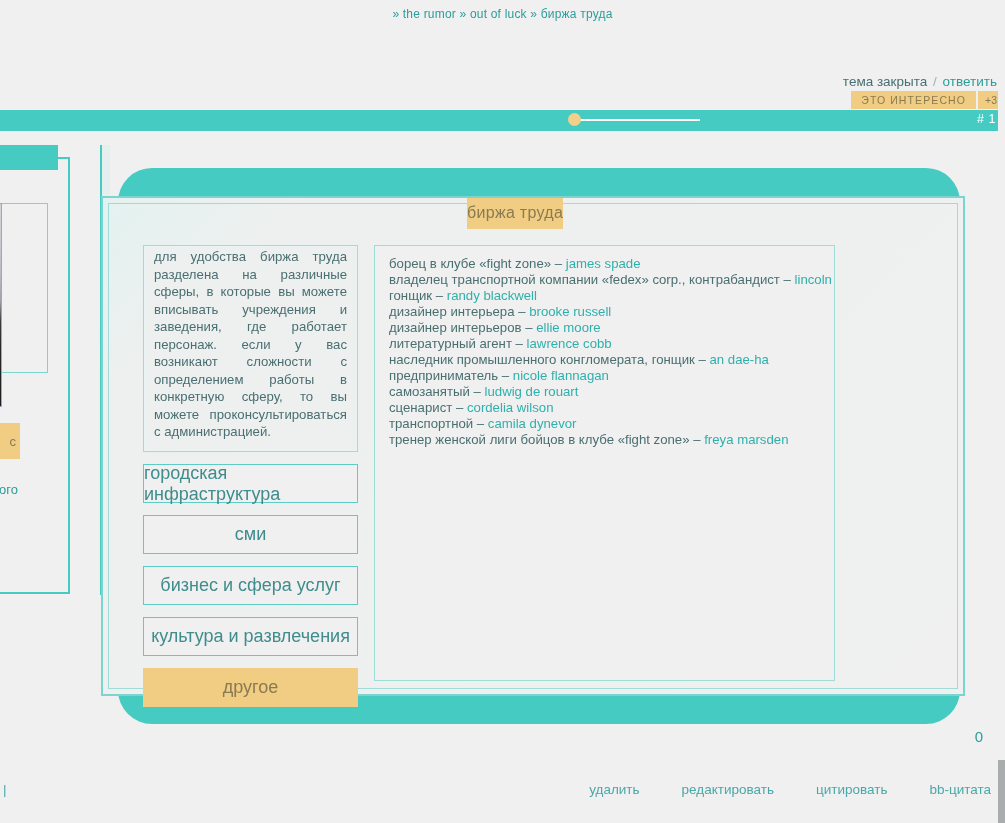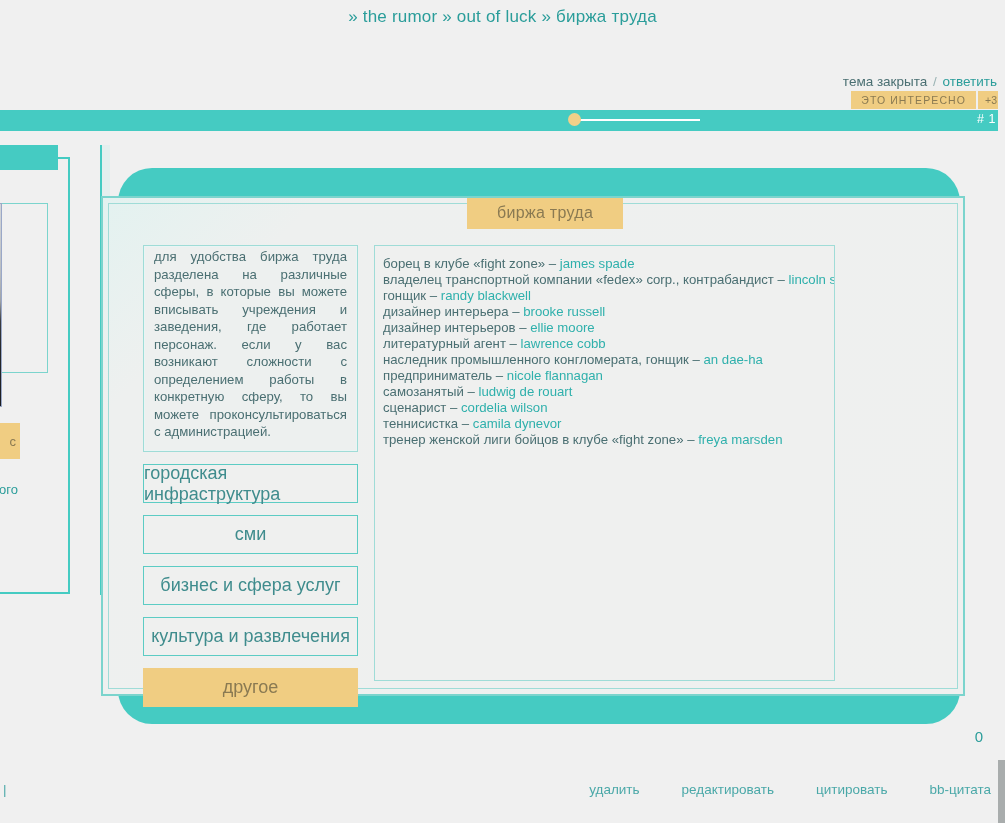--- a/index.html
+++ b/index.html
@@ -14,21 +14,21 @@
     overflow: hidden;
     position: relative;
   }
 
   
   .breadcrumb {
     position: absolute;
     left: 0; top: 7px;
     width: 1005px;
     text-align: center;
-    font-size: 17px;
+    font-size: 12px;
     color: #2a9d9a;
     letter-spacing: .2px;
   }
 
   
   .topic-status {
     position: absolute;
     right: 8px; top: 74px;
     font-size: 13.5px;
     color: #4a6f72;
@@ -203,21 +203,21 @@
     border: 1px solid #9fdcd7;
     box-sizing: border-box;
   }
 
   .title-chip {
     position: absolute;
     left: 364px; top: 0px;
     background: #f0cd82;
     color: #8a7a52;
     font-size: 16px;
-    padding: 6px 30px 7px;
+    padding: 6px 0 7px;
     letter-spacing: .3px;
   }
 
   
   .left-col {
     position: absolute;
     left: 40px; top: 47px;
     width: 215px;
   }
   .desc-box {
@@ -251,21 +251,21 @@
   }
 
   
   .right-col {
     position: absolute;
     left: 271px; top: 47px;
     width: 461px; height: 436px;
     border: 1px solid #9fdcd7;
     background: #eff0ef;
     box-sizing: border-box;
-    padding: 10px 8px;
+    padding: 10px 14px;
     overflow: hidden;
   }
   .job-line {
     font-size: 13.2px;
     line-height: 16px;
     color: #4a6f72;
     white-space: nowrap;
   }
   .job-line .name { color: #2fb0ac; }
   .job-line .dash { color: #4a6f72; }
@@ -384,21 +384,21 @@
           <div class="job-line"><span>борец в клубе «fight zone»</span><span class="dash"> – </span><span class="name">james spade</span></div>
           <div class="job-line"><span>владелец транспортной компании «fedex» corp., контрабандист</span><span class="dash"> – </span><span class="name">lincoln shaw</span></div>
           <div class="job-line"><span>гонщик</span><span class="dash"> – </span><span class="name">randy blackwell</span></div>
           <div class="job-line"><span>дизайнер интерьера</span><span class="dash"> – </span><span class="name">brooke russell</span></div>
           <div class="job-line"><span>дизайнер интерьеров</span><span class="dash"> – </span><span class="name">ellie moore</span></div>
           <div class="job-line"><span>литературный агент</span><span class="dash"> – </span><span class="name">lawrence cobb</span></div>
           <div class="job-line"><span>наследник промышленного конгломерата, гонщик</span><span class="dash"> – </span><span class="name">an dae-ha</span></div>
           <div class="job-line"><span>предприниматель</span><span class="dash"> – </span><span class="name">nicole flannagan</span></div>
           <div class="job-line"><span>самозанятый</span><span class="dash"> – </span><span class="name">ludwig de rouart</span></div>
           <div class="job-line"><span>сценарист</span><span class="dash"> – </span><span class="name">cordelia wilson</span></div>
-          <div class="job-line"><span>теннисистка</span><span class="dash"> – </span><span class="name">camila dynevor</span></div>
+          <div class="job-line"><span>транспортной</span><span class="dash"> – </span><span class="name">camila dynevor</span></div>
           <div class="job-line"><span>тренер женской лиги бойцов в клубе «fight zone»</span><span class="dash"> – </span><span class="name">freya marsden</span></div>
         </div>
     </div>
   </div>
 </div>
 
 <div class="zero">0</div>
 
 <div class="left-stub">|</div>
 <div class="bottom-links" id="bottom-links">

